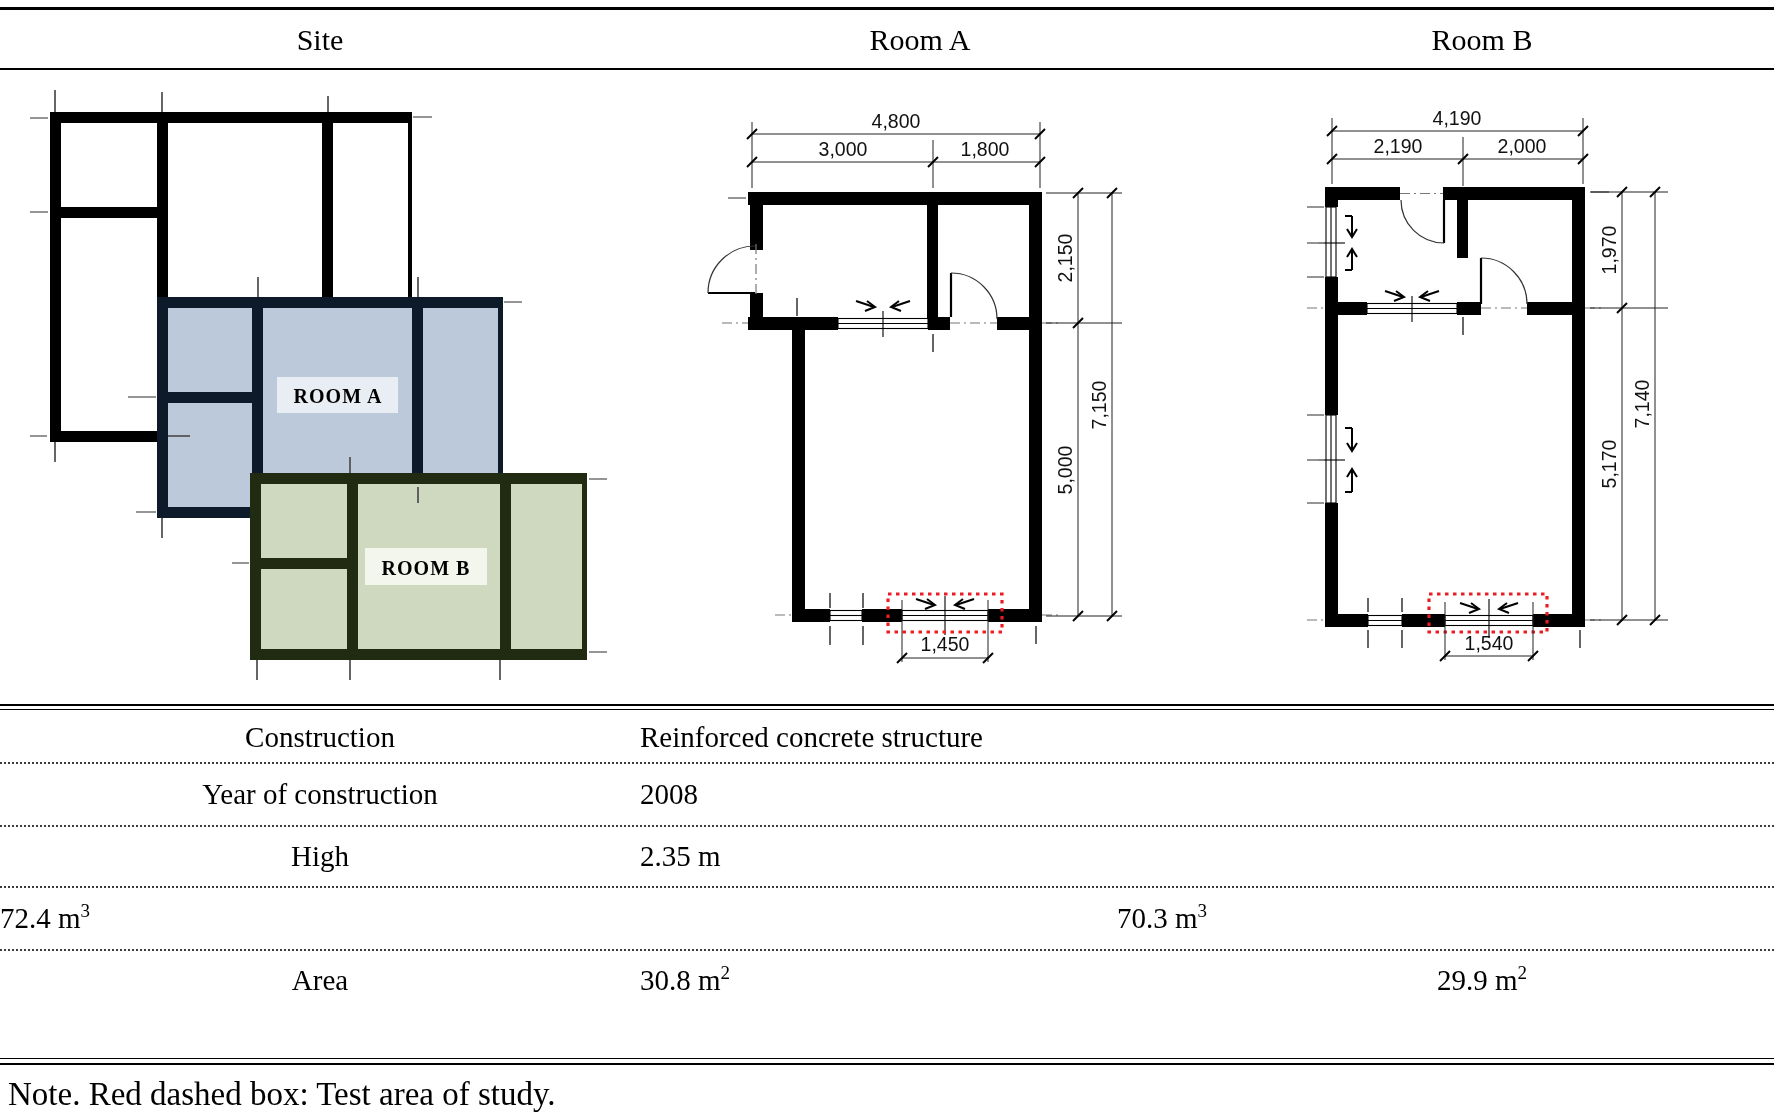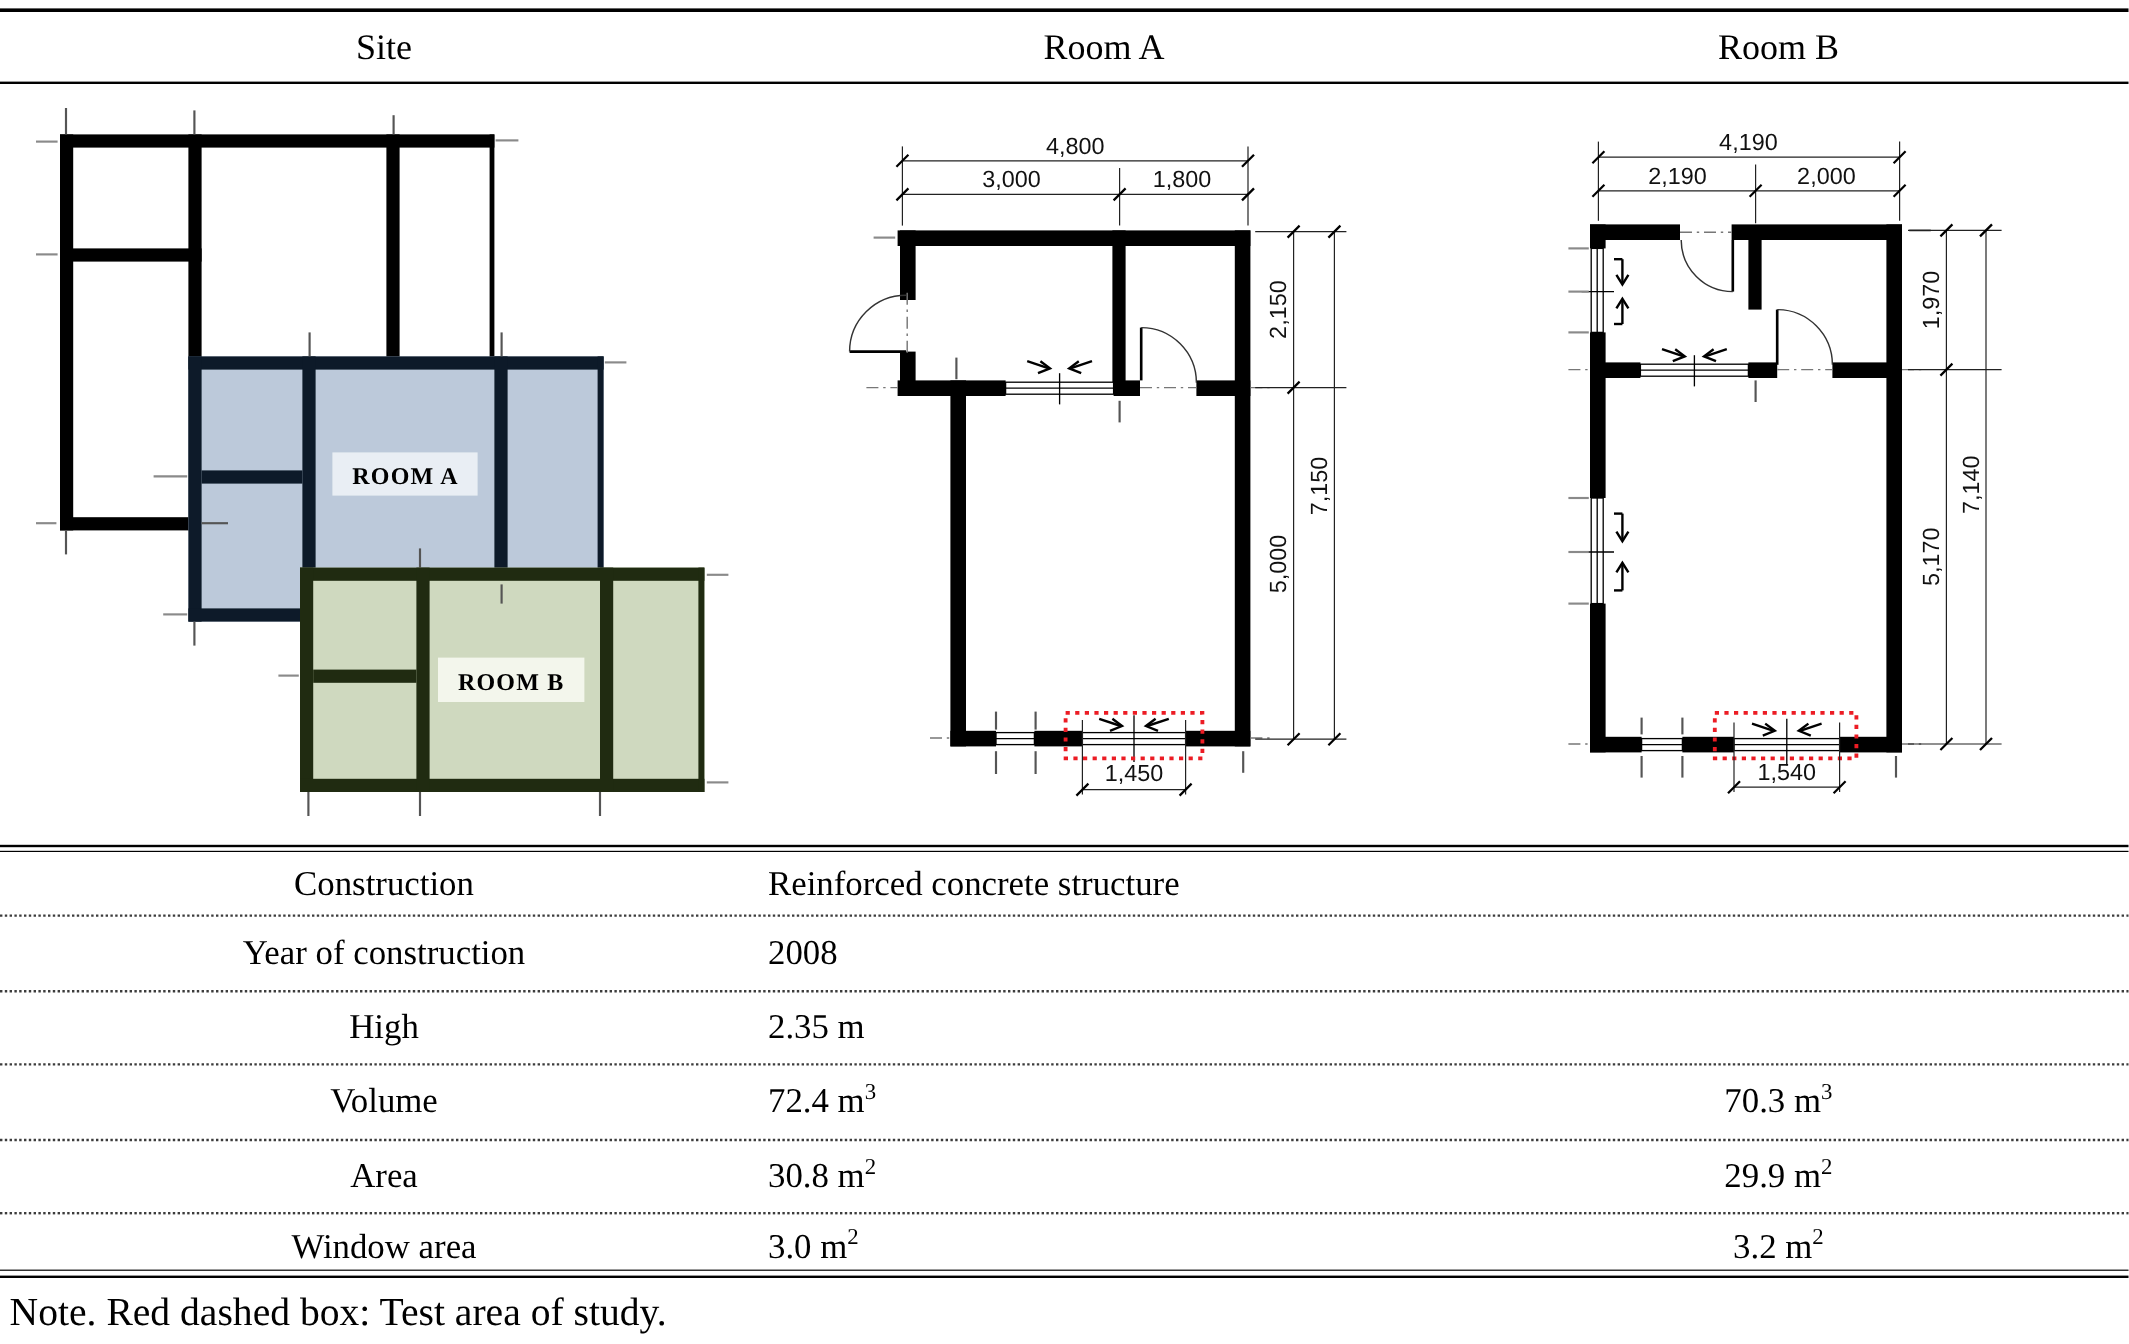--- a/index.html
+++ b/index.html
@@ -354,30 +354,24 @@
     </div>
     <div class="trow" style="height:61px;">
       <div class="tlabel">Year of construction</div>
       <div class="tspan">2008</div>
     </div>
     <div class="trow" style="height:59px;">
       <div class="tlabel">High</div>
       <div class="tspan">2.35 m</div>
     </div>
     <div class="trow" style="height:61px;">
-      <div class="tlabel">Volume</div>
       <div class="tcell-a"><span>72.4 m</span><span class="sup">3</span></div>
       <div class="tcell-b"><span>70.3 m</span><span class="sup">3</span></div>
     </div>
     <div class="trow" style="height:59px;">
       <div class="tlabel">Area</div>
       <div class="tcell-a"><span>30.8 m</span><span class="sup">2</span></div>
       <div class="tcell-b"><span>29.9 m</span><span class="sup">2</span></div>
     </div>
-    <div class="trow" style="height:55px;">
-      <div class="tlabel">Window area</div>
-      <div class="tcell-a"><span>3.0 m</span><span class="sup">2</span></div>
-      <div class="tcell-b"><span>3.2 m</span><span class="sup">2</span></div>
-    </div>
   </div>
 
   <div id="note">Note. Red dashed box: Test area of study.</div>
 </div>
 
 </body></html>

